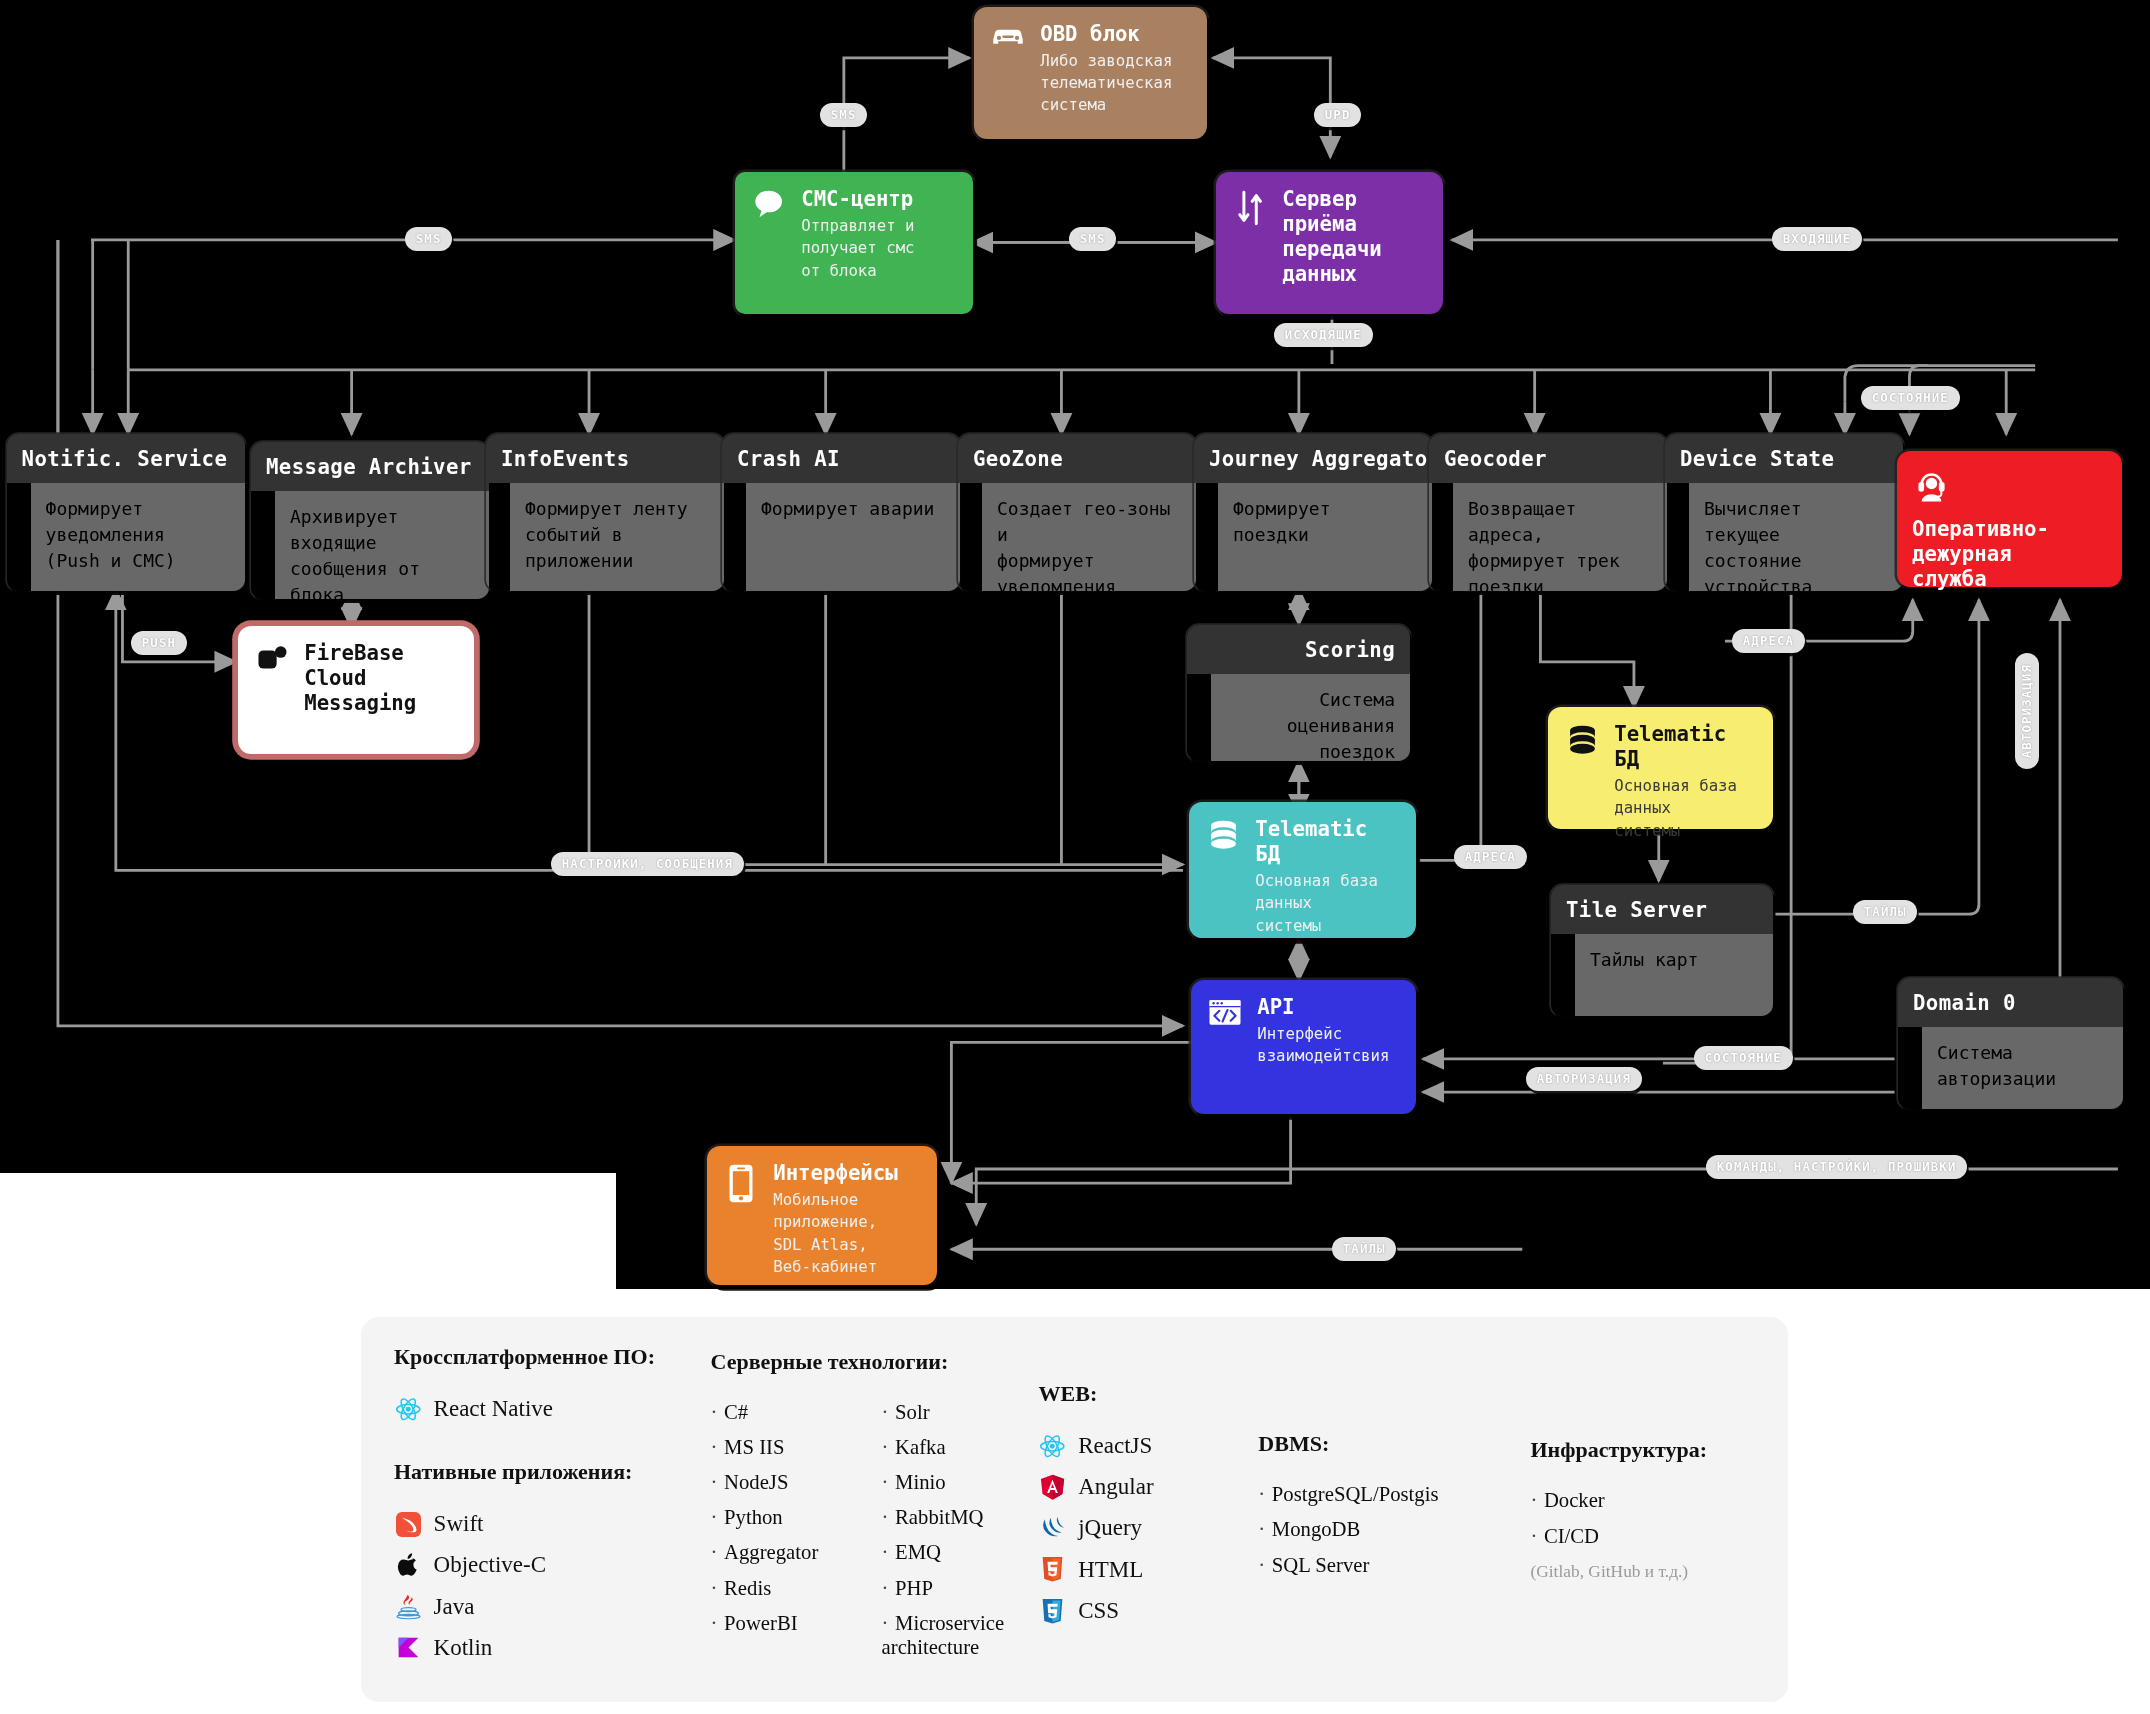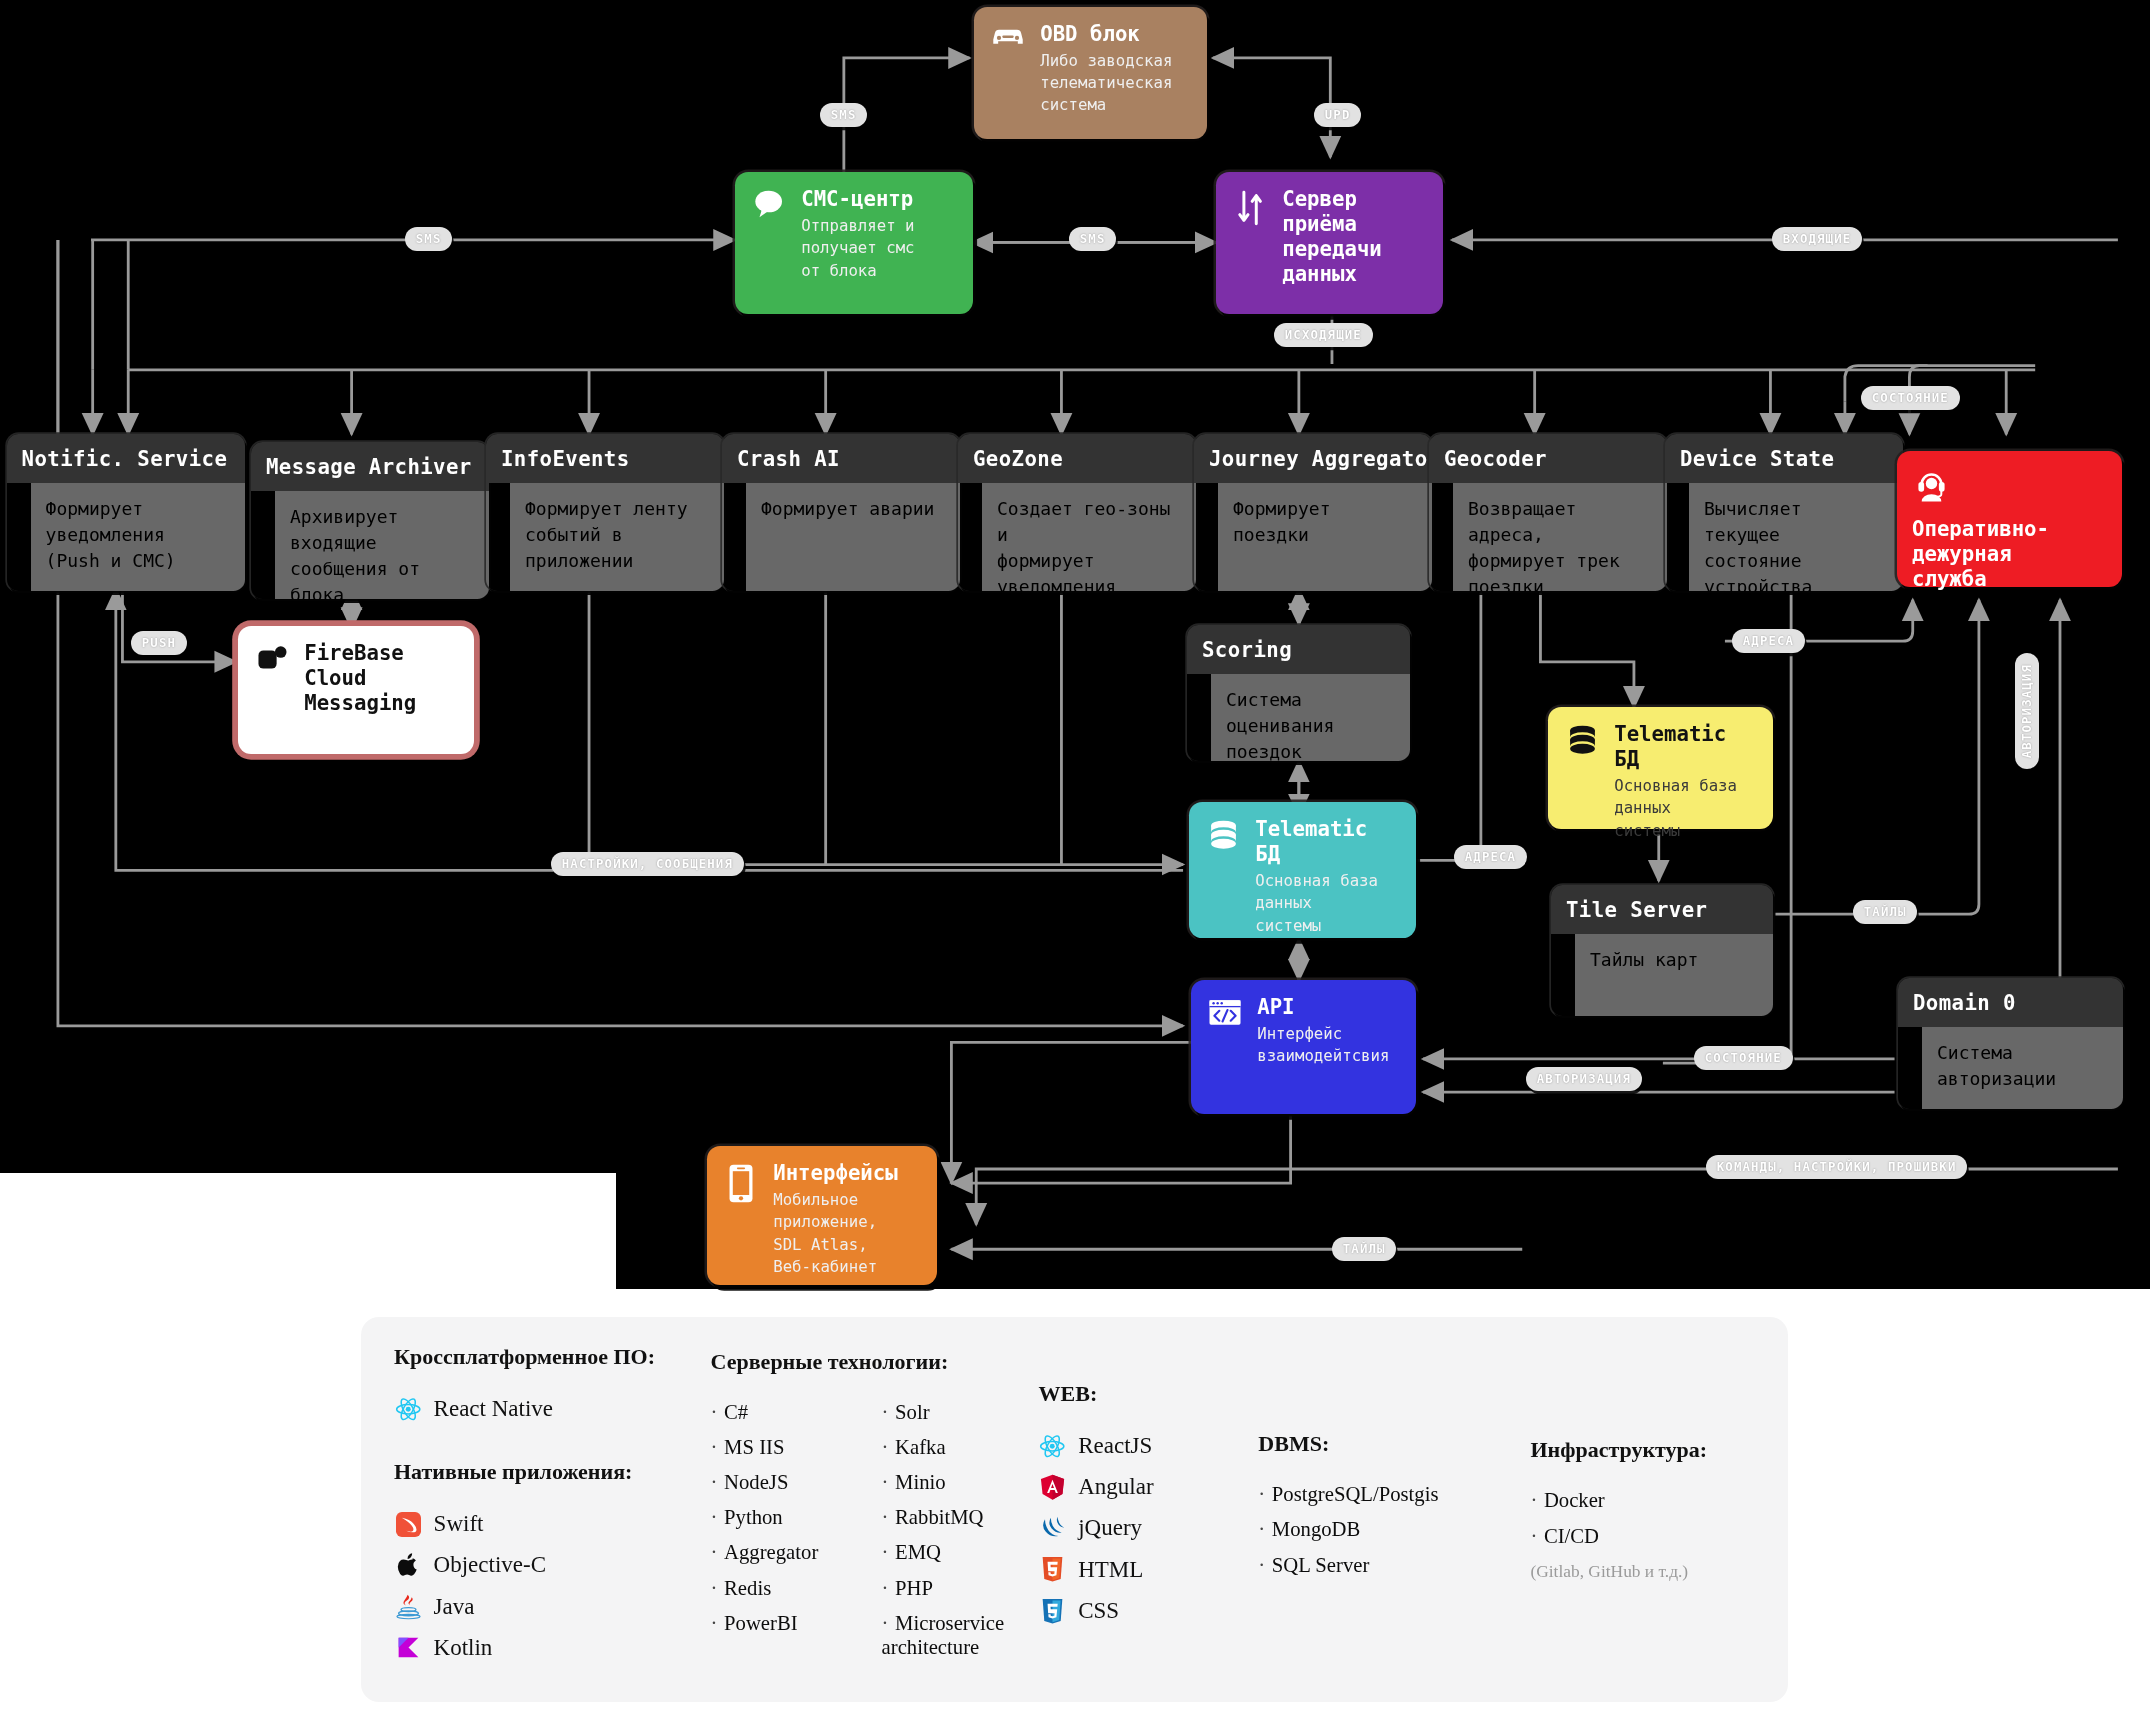--- a/index.html
+++ b/index.html
@@ -216,21 +216,21 @@
         </svg>
     </div>
     <div class="txt">
       <div class="t">OBD блок</div>
       <div class="s">Либо заводская
 телематическая
 система</div>
     </div>
   </div>
 
-  <div class="cnode white-txt" style="left:735px;top:172px;width:238px;height:142px;background:#40b352;">
+  <div class="cnode white-txt" style="left:735px;top:172px;width:238px;height:142px;background:#40b352;border-radius:10px;">
     <div class="ic">
       <svg width="35" height="30" viewBox="0 0 42 36">
           <ellipse cx="20" cy="15" rx="16" ry="13" fill="#fff"></ellipse>
           <path d="M12 24 L9 34 L20 26 Z" fill="#fff"></path>
         </svg>
     </div>
     <div class="txt">
       <div class="t">СМС-центр</div>
       <div class="s">Отправляет и
 получает смс
@@ -317,21 +317,21 @@
           <circle cx="30" cy="11" r="7" fill="#111"></circle>
         </svg>
     </div>
     <div class="txt">
       <div class="t" style="color:#111;">FireBase
 Cloud
 Messaging</div>
     </div>
   </div>
 
-  <div class="node" style="left:1187px;top:625px;width:223px;height:136px;">
+  <div class="node" style="left:1187px;top:625px;width:223px;height:136px;text-align:right;">
     <div class="hdr">Scoring</div>
     <div class="body" style="white-space:pre-line;">Система оценивания
 поездок</div>
   </div>
 
   <div class="cnode white-txt" style="left:1189px;top:802px;width:227px;height:136px;background:#4bc3c3;">
     <div class="ic">
       <svg width="35" height="33" viewBox="0 0 42 40">
           <ellipse cx="21" cy="8" rx="15" ry="6" fill="#fff"></ellipse>
           <rect x="6" y="8" width="30" height="8" fill="#fff"></rect>

